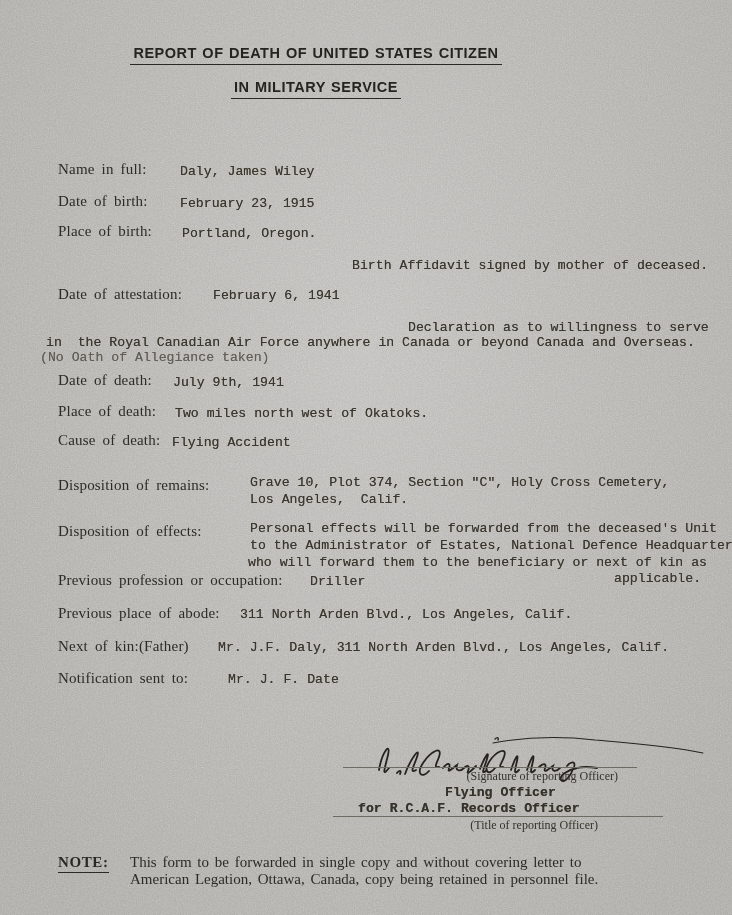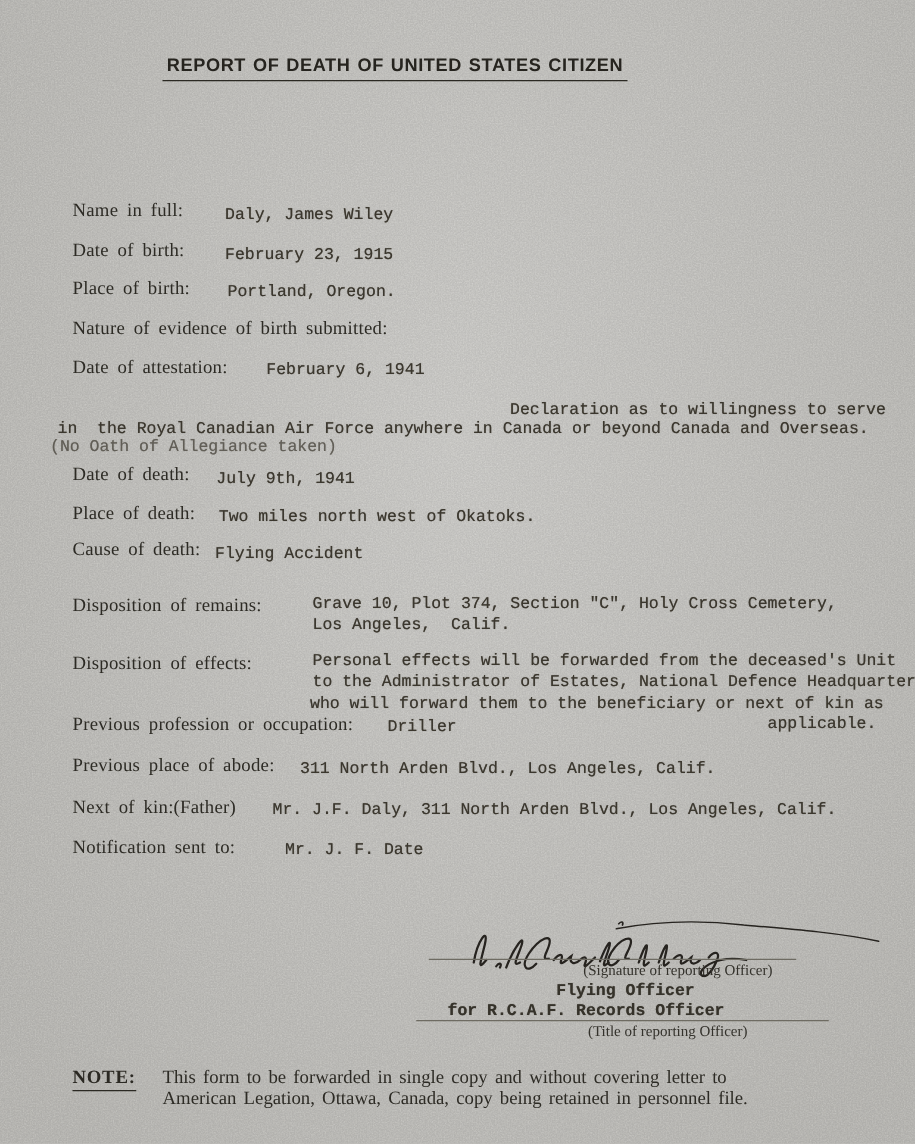--- a/index.html
+++ b/index.html
@@ -32,31 +32,34 @@
       <feTurbulence type="fractalNoise" baseFrequency="0.85" numOctaves="3" seed="11" stitchTiles="stitch"></feTurbulence>
       <feColorMatrix type="matrix" values="0 0 0 0 0  0 0 0 0 0  0 0 0 0 0  0.55 0.55 0.55 0 0"></feColorMatrix>
     </filter>
     <rect width="732" height="915" filter="url(#grain)" opacity="0.16"></rect>
   </svg>
   <div class="shade"></div>
 
   <div class="abs titleline" style="top:26px">
     <span class="title">REPORT OF DEATH OF UNITED STATES CITIZEN</span>
   </div>
+  <div class="abs titleline" style="top:60px">
+    <span class="title">IN MILITARY SERVICE</span>
+  </div>
 
   <span class="abs lbl" style="left:58px;top:161px">Name in full:</span>
   <span class="abs tw" style="left:180px;top:164px">Daly, James Wiley</span>
 
   <span class="abs lbl" style="left:58px;top:193px">Date of birth:</span>
   <span class="abs tw" style="left:180px;top:196px">February 23, 1915</span>
 
   <span class="abs lbl" style="left:58px;top:223px">Place of birth:</span>
   <span class="abs tw" style="left:182px;top:226px">Portland, Oregon.</span>
 
-  <span class="abs lbl" style="left:58px;top:255px">Nature of evidence of birth submitted:</span>
+  <span class="abs tw" style="left:352px;top:258px">Birth Affidavit signed by mother of deceased.</span>
 
   <span class="abs lbl" style="left:58px;top:286px">Date of attestation:</span>
   <span class="abs tw" style="left:213px;top:288px">February 6, 1941</span>
 
   <span class="abs tw" style="left:408px;top:320px">Declaration as to willingness to serve</span>
   <span class="abs tw" style="left:46px;top:335px">in  the Royal Canadian Air Force anywhere in Canada or beyond Canada and Overseas.</span>
   <span class="abs tw faded" style="left:40px;top:350px">(No Oath of Allegiance taken)</span>
 
   <span class="abs lbl" style="left:58px;top:372px">Date of death:</span>
   <span class="abs tw" style="left:173px;top:375px">July 9th, 1941</span>

